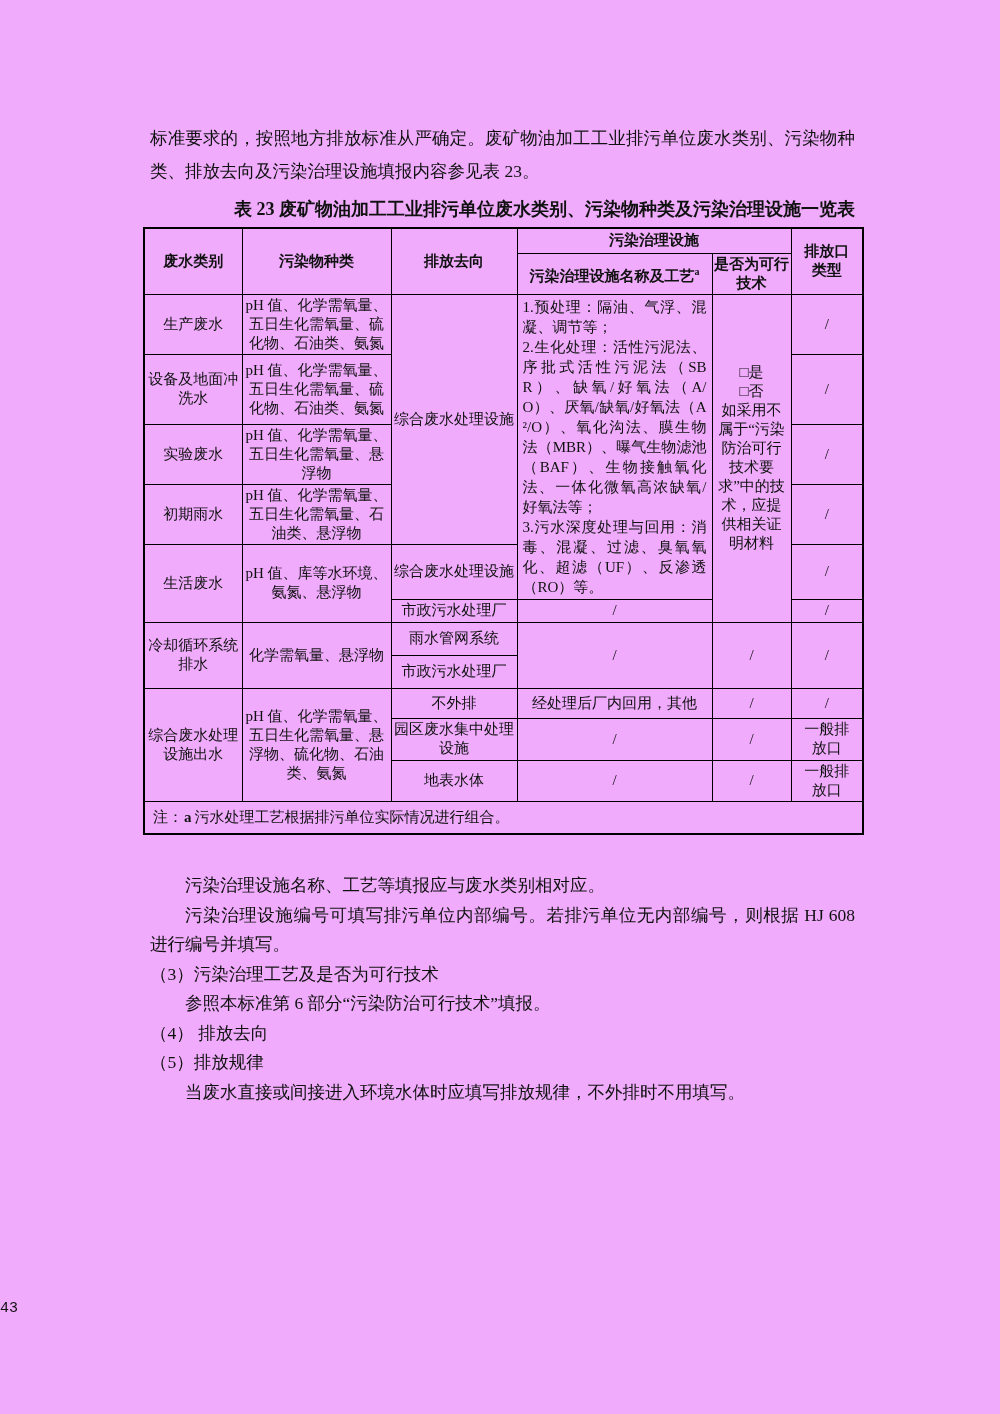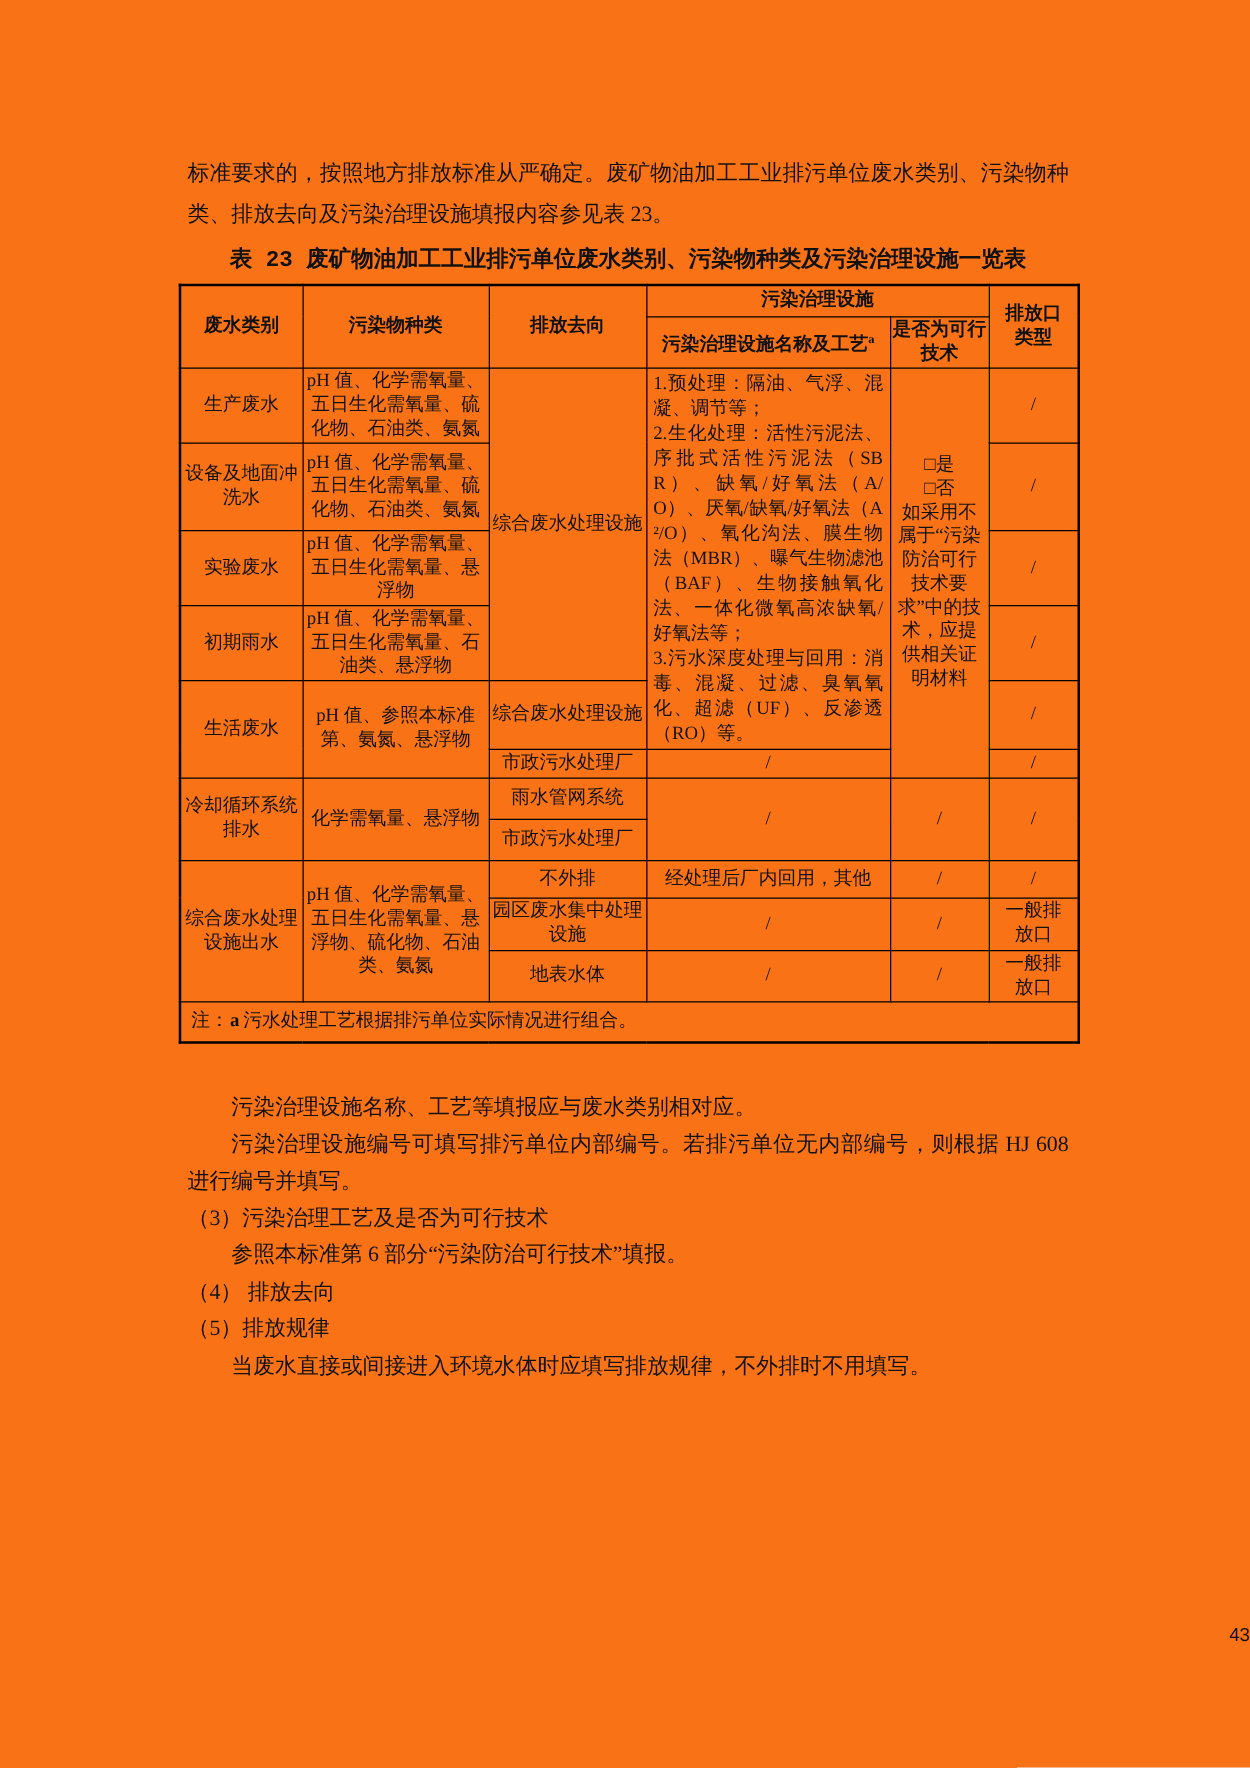--- a/index.html
+++ b/index.html
@@ -1,39 +1,39 @@
 <!DOCTYPE html>
 <html><head>
 <meta charset="utf-8">
 <style>
   html,body{margin:0;padding:0;background:#e8e8e8;}
-  .page{position:relative;width:1000px;height:1414px;background:#f97316;margin:0 auto;
+  .page{position:relative;width:1000px;height:1414px;background:#f0abfc;margin:0 auto;
         font-family:"Liberation Serif","DejaVu Serif",serif;color:#111;overflow:hidden;}
   .content{position:absolute;left:150px;top:0;width:705px;}
   .intro{margin:122px 0 0 0;font-size:17.5px;line-height:33px;text-align:justify;}
-  .table-title{margin:10px 0 7px 0;text-align:center;font-family:Liberation Mono, monospace;
+  .table-title{margin:10px 0 7px 0;text-align:right;font-family:Liberation Serif, serif;
                font-weight:bold;font-size:18px;line-height:22px;}
   table{border-collapse:collapse;table-layout:fixed;width:719px;margin-left:-7px;
         font-size:15px;line-height:19px;border:2px solid #000;}
   td{border:1px solid #000;text-align:center;vertical-align:middle;padding:1px 0;word-break:break-all;}
   thead td{font-weight:bold;}
   sup{font-size:10px;}
   .c6{padding:1px 6px;}
   .process-cell{text-align:justify;white-space:pre-line;line-height:20px;padding:2px 5px;vertical-align:middle;}
   .feasible-cell{white-space:pre-line;padding:2px 4px;}
   .note-cell{text-align:left;padding:4px 8px;word-break:normal;}
   .note-cell b{margin:0 3px 0 1px;}
   .rh1{height:25px}.rh2{height:36px}
   .r1{height:55px}.r2{height:70px}.r3{height:54px}.r4{height:60px}.r5{height:45px}.r6{height:23px}
   .r7{height:33px}.r8{height:33px}.r9{height:30px}.r10{height:42px}.r11{height:38px}.r12{height:33px}
   .sections{margin-top:36px;}
   .sec{margin:0;font-size:17.5px;line-height:29.5px;text-align:justify;}
   .indent{text-indent:2em;}
-  .footer{position:absolute;top:1300px;left:0;width:100%;text-align:right;font-size:15px;
-          font-family:Liberation Sans, sans-serif;}
+  .footer{position:absolute;top:1300px;left:0;width:100%;text-align:left;font-size:15px;
+          font-family:Liberation Mono, monospace;}
 </style>
 </head>
 <body>
 
 <div class="page">
   <div class="content">
 
     <p class="intro">标准要求的，按照地方排放标准从严确定。废矿物油加工工业排污单位废水类别、污染物种类、排放去向及污染治理设施填报内容参见表 23。</p>
 
     <p class="table-title">表 23 废矿物油加工工业排污单位废水类别、污染物种类及污染治理设施一览表</p>
@@ -83,21 +83,21 @@
           <td>pH 值、化学需氧量、五日生化需氧量、悬浮物</td>
           <td class="c6">/</td>
         </tr>
         <tr class="r4">
           <td>初期雨水</td>
           <td>pH 值、化学需氧量、五日生化需氧量、石油类、悬浮物</td>
           <td class="c6">/</td>
         </tr>
         <tr class="r5">
           <td rowspan="2">生活废水</td>
-          <td rowspan="2">pH 值、参照本标准第、氨氮、悬浮物</td>
+          <td rowspan="2">pH 值、库等水环境、氨氮、悬浮物</td>
           <td>综合废水处理设施</td>
           <td class="c6">/</td>
         </tr>
         <tr class="r6">
           <td>市政污水处理厂</td>
           <td>/</td>
           <td class="c6">/</td>
         </tr>
         <tr class="r7">
           <td rowspan="2">冷却循环系统排水</td>

